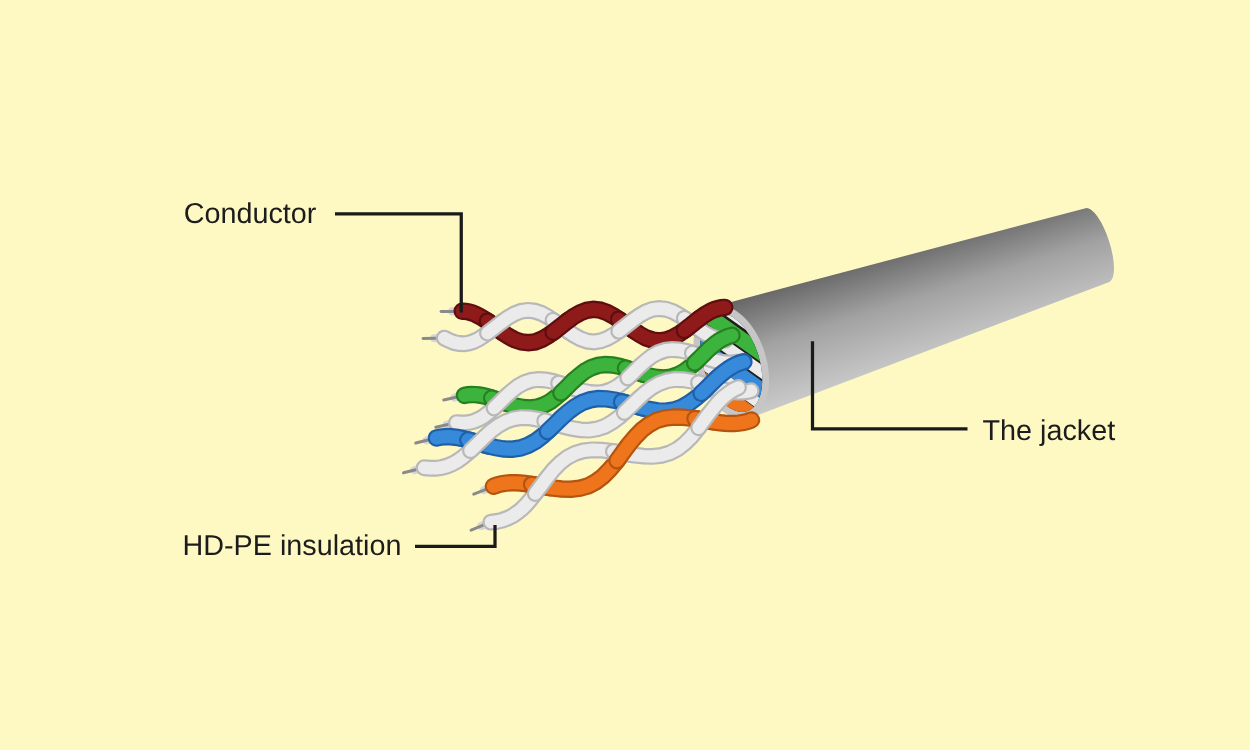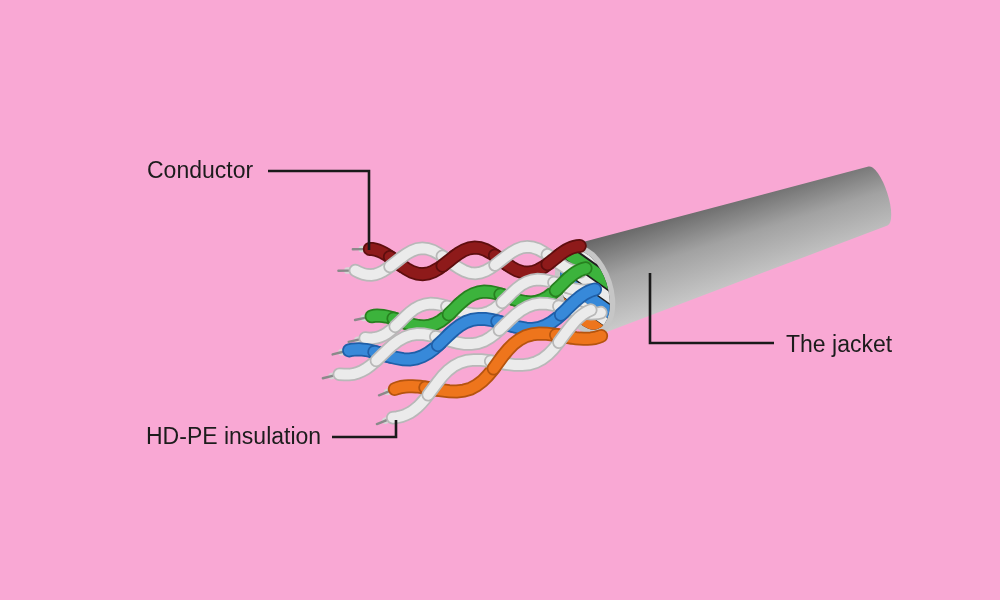--- a/index.html
+++ b/index.html
@@ -1,16 +1,16 @@
 <!DOCTYPE html>
 <html><head>
 <meta charset="utf-8">
 <style>
   html,body{margin:0;padding:0;background:#ffffff;}
-  #stage{position:relative;width:1000px;height:600px;background:#f9a8d4;overflow:hidden;
+  #stage{position:relative;width:1000px;height:600px;background:#fef9c3;overflow:hidden;
          font-family:"Liberation Sans", sans-serif;}
   #art{position:absolute;left:0;top:0;}
   .lbl{position:absolute;color:#1c1c1c;font-size:23px;line-height:1.15;white-space:nowrap;
        letter-spacing:0px;}
 </style>
 </head>
 <body>
 
 <div id="stage">
   <svg id="art" width="1000" height="600" viewBox="0 0 1000 600">

